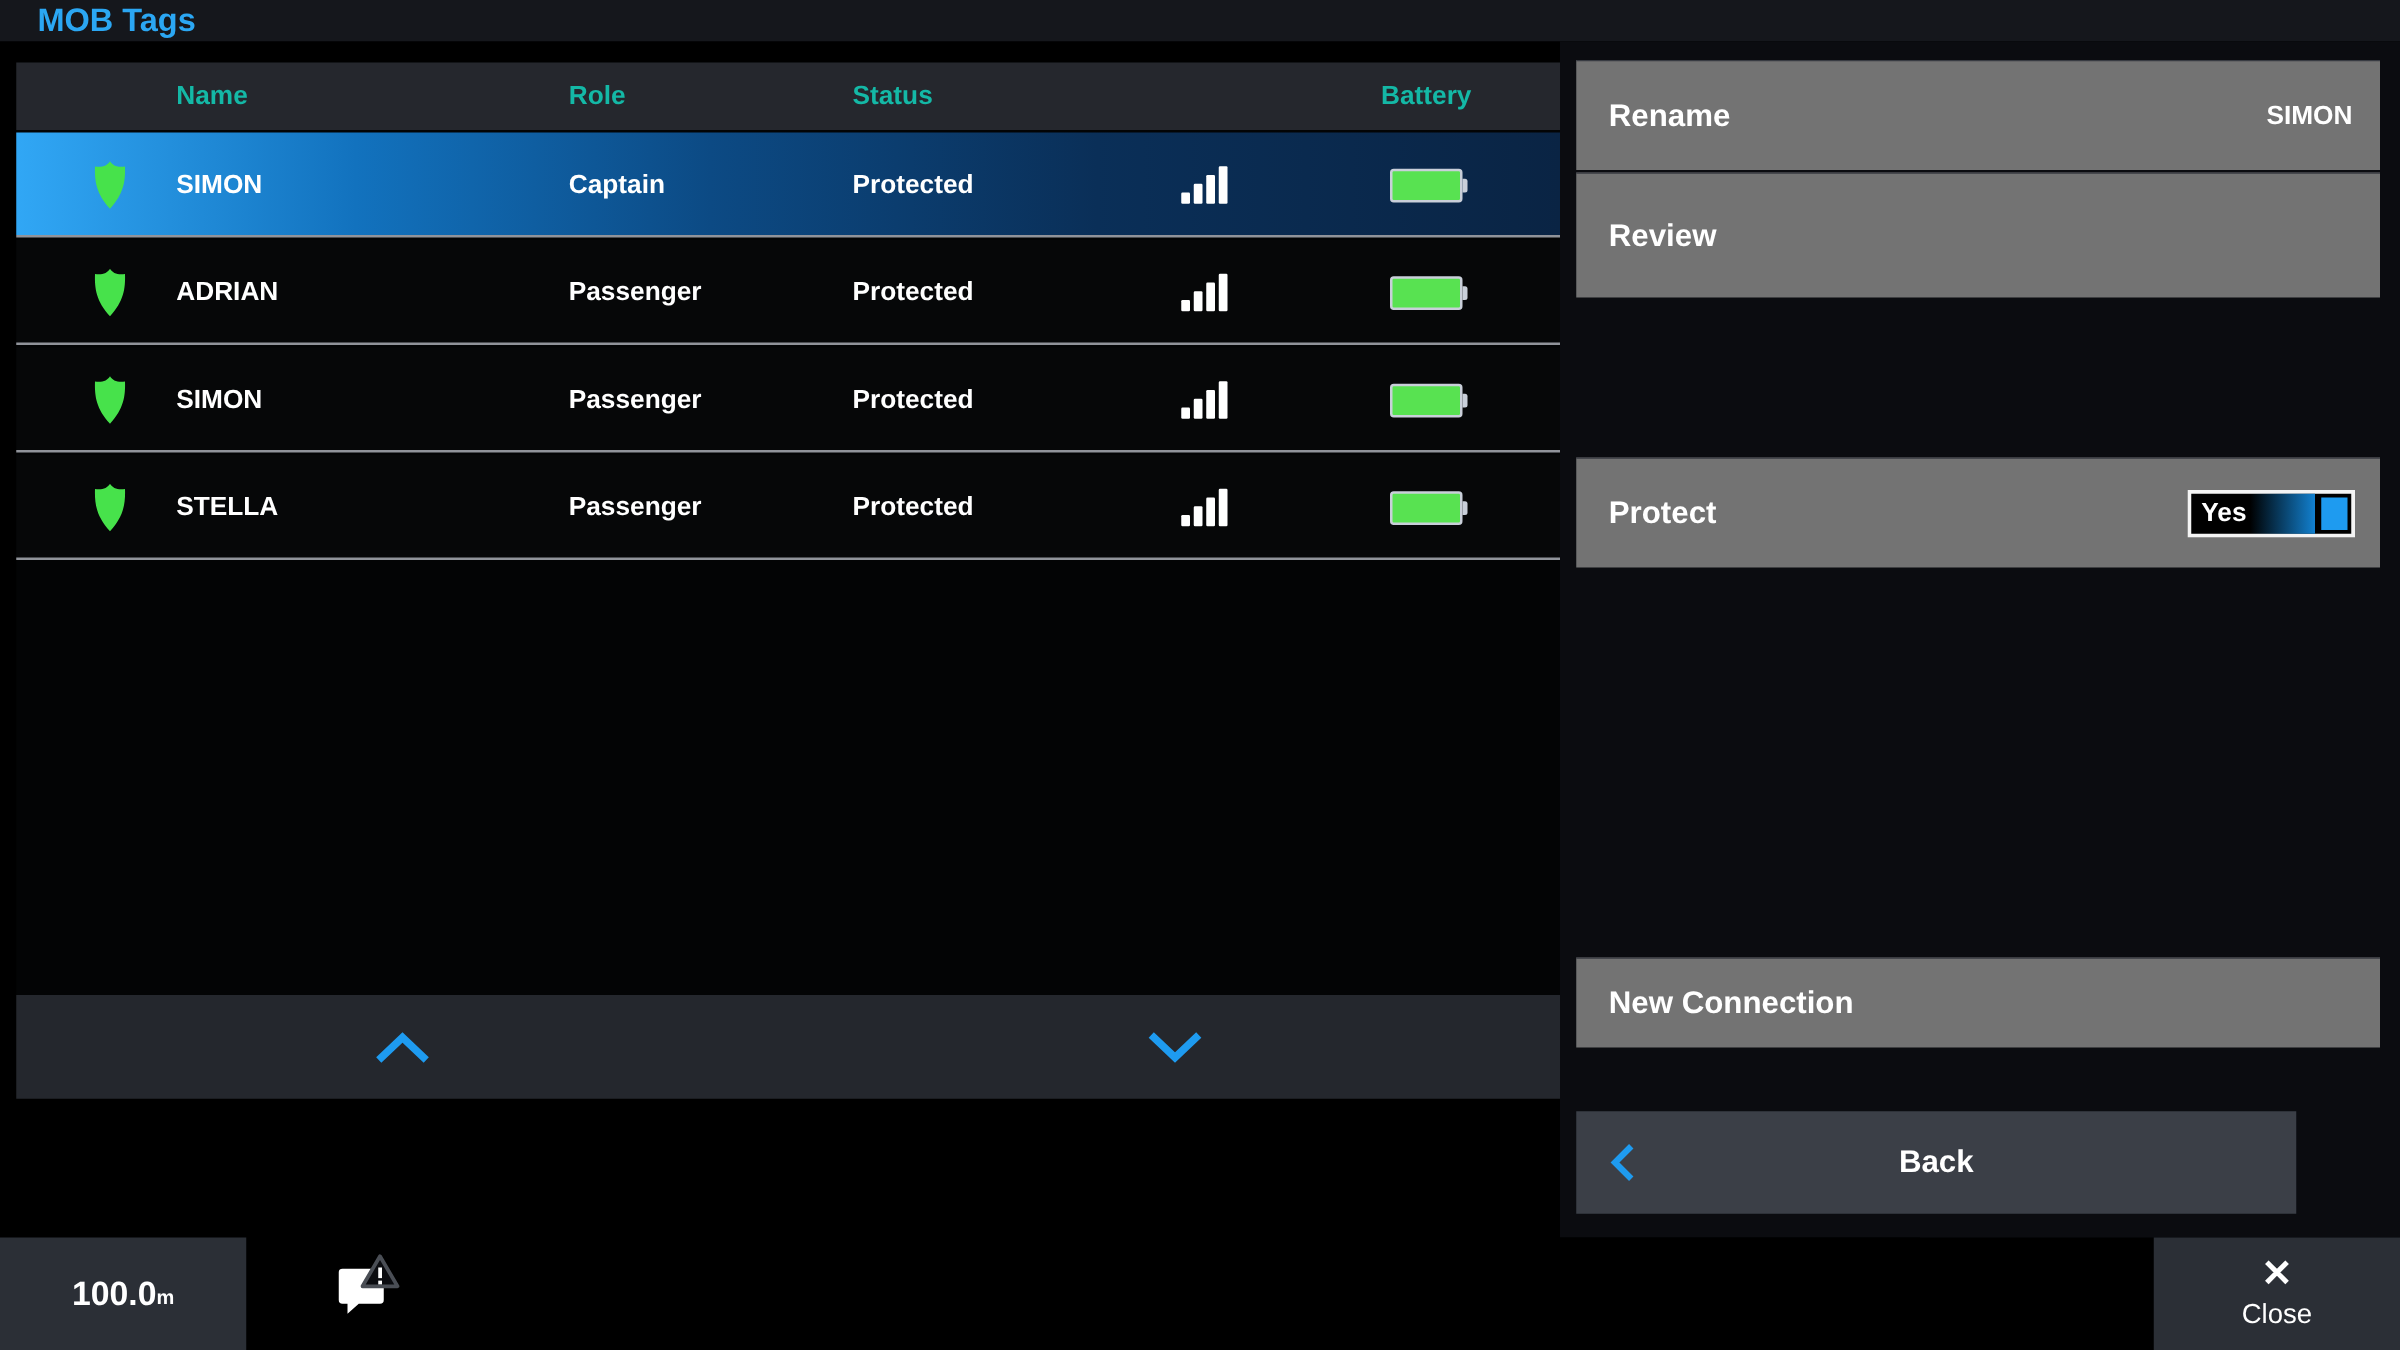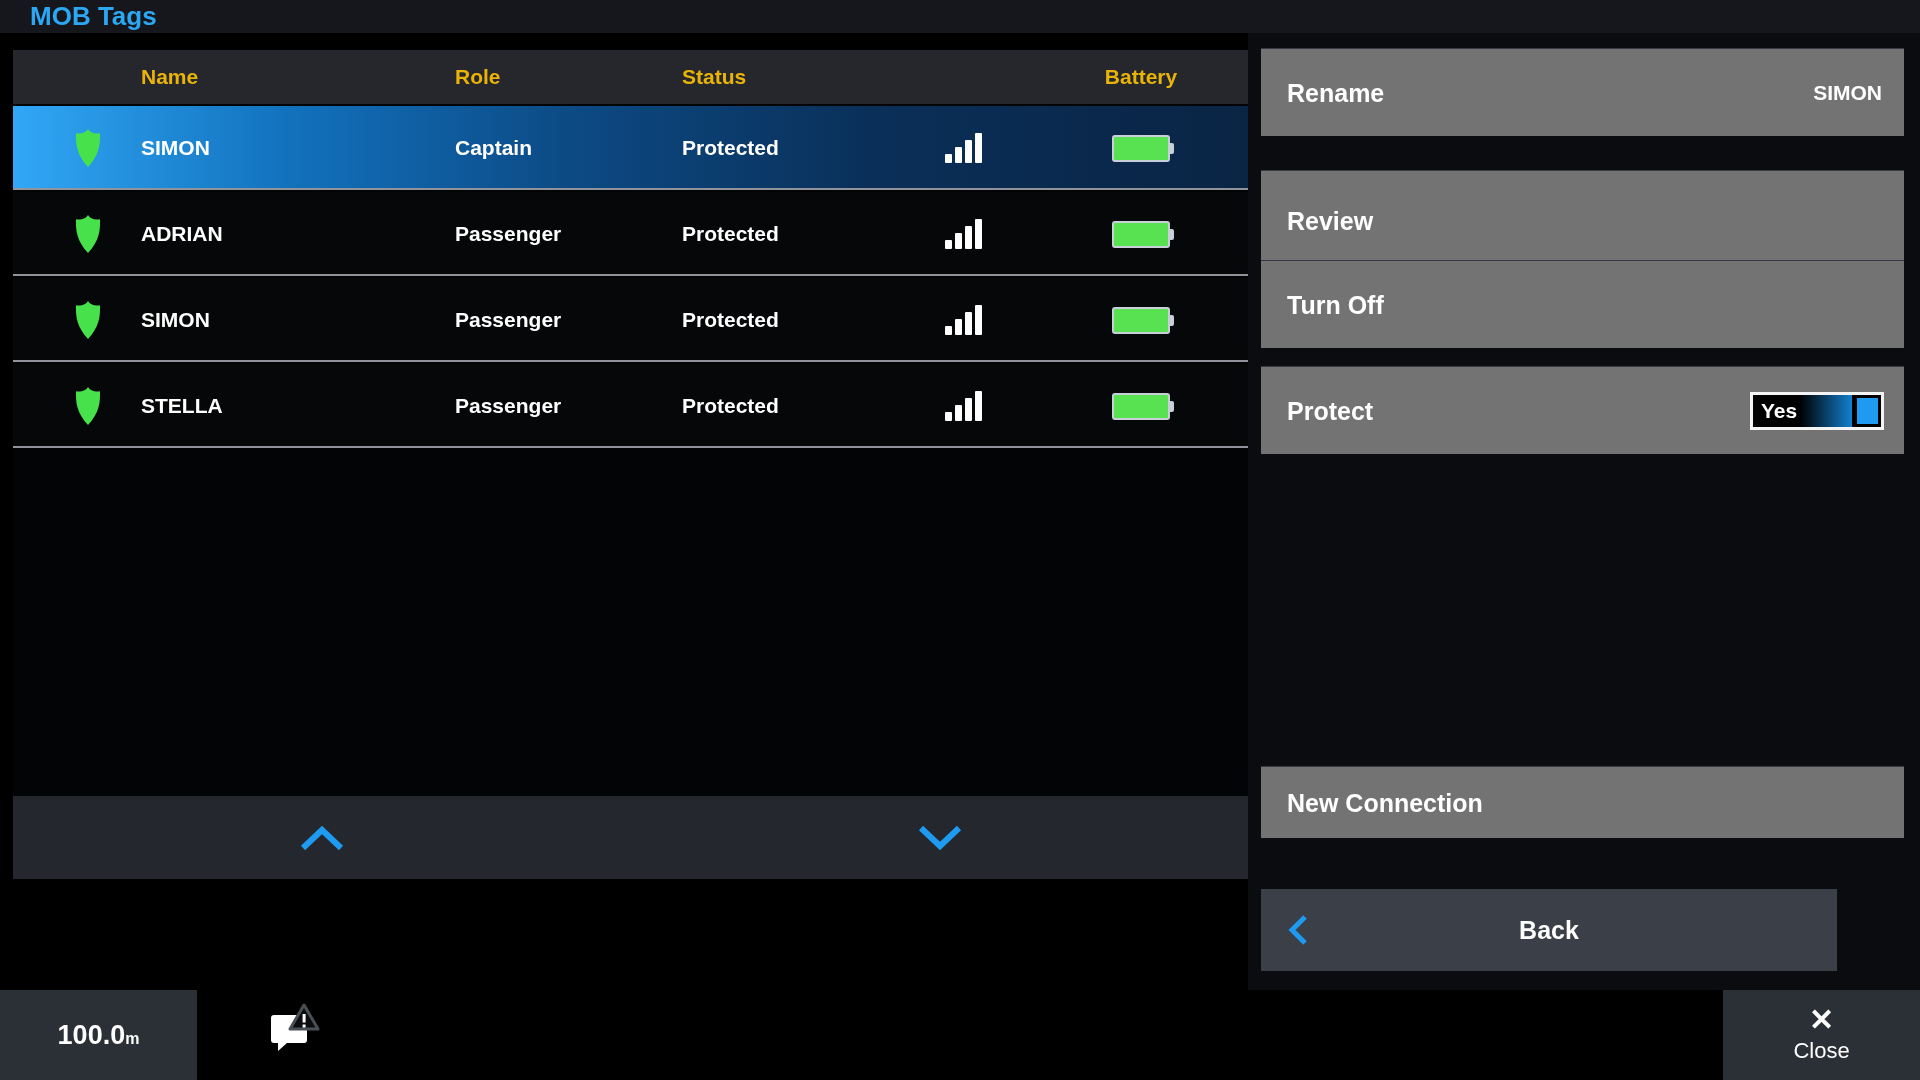--- a/index.html
+++ b/index.html
@@ -11,21 +11,21 @@
   .topbar { position:absolute; left:0; top:0; width:1920px; height:33px; background:#15171c; }
   .topbar .title { position:absolute; left:30px; top:0; line-height:33px;
                    font-size:26px; font-weight:bold; color:#2BA7F3; }
 
   
   .right-region { position:absolute; left:1248px; top:33px; width:672px; height:957px; background:#0b0c10; }
 
   
   .table { position:absolute; left:13px; top:50px; width:1235px; height:829px; background:#030405; }
   .thead { position:absolute; left:0; top:0; width:1235px; height:54px; background:#25272d; }
-  .th { position:absolute; top:0; line-height:54px; font-size:21px; font-weight:bold; color:#eab308; }
+  .th { position:absolute; top:0; line-height:54px; font-size:21px; font-weight:bold; color:#14b8a6; }
   .th.c-name   { left:128px; }
   .th.c-role   { left:442px; }
   .th.c-status { left:669px; }
   .th.c-signal  { left:900px;  width:100px; text-align:center;margin-top:39px; }
   .th.c-battery { left:1078px; width:100px; text-align:center; }
 
   .row { position:absolute; left:0; width:1235px; height:84px; background:#060708;
          border-bottom:2px solid #90939a; }
   .row.sel { background:linear-gradient(90deg,#31A7F5 0%, #1272BE 22%, #0C4A84 45%, #0A2F58 70%, #0A2444 100%); }
   .cell { position:absolute; top:0; line-height:84px; font-size:21px; font-weight:bold; color:#fff; }
@@ -55,21 +55,21 @@
   .scroll-down { left:777px; }
 
   
   .panel-btn { position:absolute; left:1261px; width:643px; background:#737373;
                border-top:1px solid #383b42; color:#fff; }
   .panel-btn .lbl { position:absolute; left:26px; top:50%; transform:translateY(-50%);
                     font-size:25px; font-weight:bold; }
   .panel-btn .val { position:absolute; right:22px; top:50%; transform:translateY(-50%);
                     font-size:21px; font-weight:bold; }
   .btn-rename  { top:48px;  height:88px; }
-  .btn-review  { top:170px; height:100px; }
+  .btn-review  { top:138px; height:100px; }
   .btn-turnoff { top:260px; height:88px; }
   .btn-protect { top:366px; height:88px; }
   .btn-newconn { top:766px; height:72px; }
 
   .toggle { position:absolute; right:20px; top:50%; transform:translateY(-50%);
             width:134px; height:38px; border:3px solid #f4f4f4; background:#000; }
   .toggle .yes { position:absolute; left:8px; top:50%; transform:translateY(-50%);
                  font-size:21px; font-weight:bold; color:#fff; }
   .toggle .grad { position:absolute; right:29px; top:0; bottom:0; width:52px;
                   background:linear-gradient(to right, rgba(18,128,207,0), #1280CF); }
@@ -218,23 +218,20 @@
 
   <div class="panel-btn btn-rename">
     <div class="lbl">Rename</div>
     <div class="val">SIMON</div>
   </div>
 
   <div class="panel-btn btn-review">
     <div class="lbl">Review</div>
   </div>
 
-  <div class="panel-btn btn-turnoff">
-    <div class="lbl">Turn Off</div>
-  </div>
 
   <div class="panel-btn btn-protect">
     <div class="lbl">Protect</div>
     <div class="toggle">
       <span class="yes">Yes</span>
       <span class="grad"></span>
       <span class="knob"></span>
     </div>
   </div>
 

